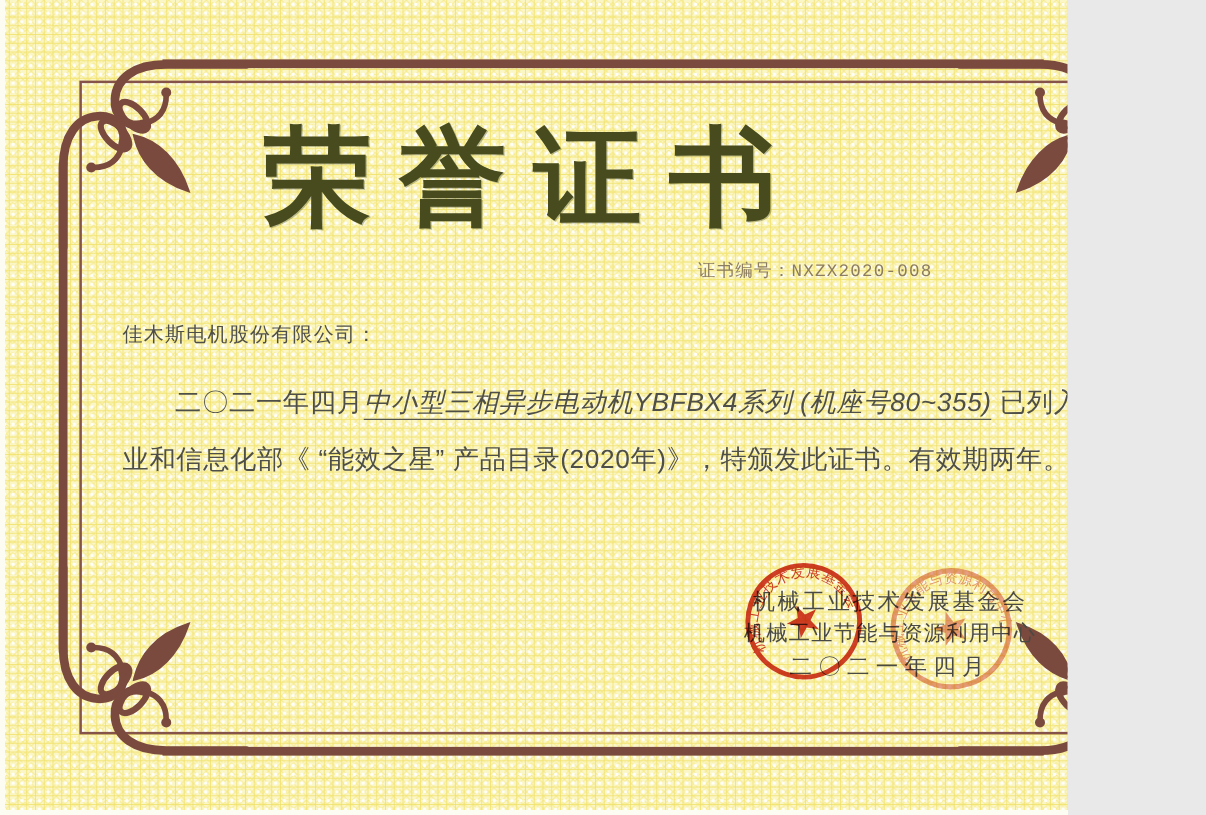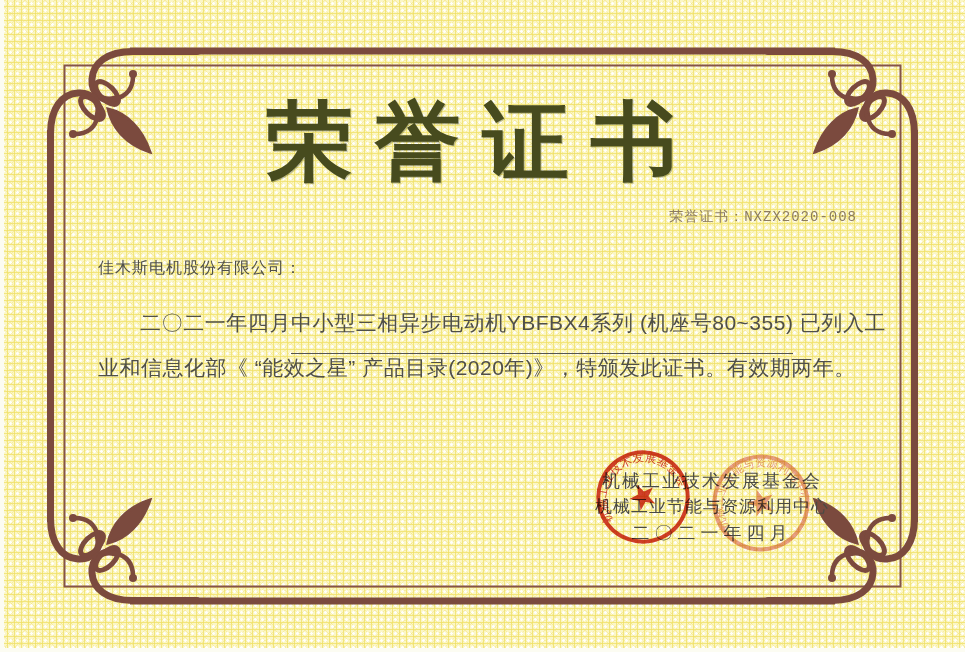--- a/index.html
+++ b/index.html
@@ -1,18 +1,18 @@
 <!DOCTYPE html>
 <html><head>
 <meta charset="utf-8">
 <style>
   html,body{margin:0;padding:0;background:#e9e9e9;}
   .cert{
     position:relative;
-    width:965px;height:652px;
+    width:854px;height:652px;
     overflow:hidden;
     font-family:"Liberation Sans",sans-serif;
     background-color:#fbf6c6;
     background-image:
       radial-gradient(circle, rgba(255,255,255,0.95) 1px, rgba(255,255,255,0) 1.7px),
       repeating-linear-gradient(45deg, rgba(243,228,110,0.45) 0 1px, transparent 1px 5px),
       repeating-linear-gradient(-45deg, rgba(243,228,110,0.45) 0 1px, transparent 1px 5px),
       linear-gradient(0deg, rgba(240,224,100,0.75) 1px, transparent 1px),
       linear-gradient(90deg, rgba(240,224,100,0.75) 1px, transparent 1px);
     background-size:7px 7px, 10px 10px, 10px 10px, 7px 7px, 7px 7px;
@@ -40,21 +40,22 @@
     position:absolute;left:98px;top:258px;
     font-size:16px;color:#4f4f49;letter-spacing:1px;
   }
   .para{
     position:absolute;left:98px;top:300px;width:788px;
     font-size:21px;line-height:45px;color:#4f4f49;
     text-indent:2em;letter-spacing:0.5px;text-align:justify;
   }
   .para .u{
     border-bottom:1.5px solid #55554e;
-    padding-bottom:19px;
+    padding-bottom:1px;
+    font-style:italic;
   }
   .issuer{
     position:absolute;left:538px;top:468px;width:348px;
     text-align:center;color:#4a4a44;
   }
   .issuer .l1{font-size:18px;letter-spacing:2px;line-height:26px;}
   .issuer .l2{font-size:17px;letter-spacing:1px;line-height:26px;}
   .issuer .l3{font-size:18px;letter-spacing:5px;line-height:27px;}
   .stamp{position:absolute;mix-blend-mode:multiply;pointer-events:none;}
   .stamp-left{left:594px;top:448px;width:98px;height:98px;opacity:0.92;}
@@ -91,21 +92,21 @@
     <g>
       <use href="#corner" transform="translate(47,48)"></use>
       <use href="#corner" transform="translate(918,48) scale(-1,1)"></use>
       <use href="#corner" transform="translate(47,604) scale(1,-1)"></use>
       <use href="#corner" transform="translate(918,604) scale(-1,-1)"></use>
     </g>
   </svg>
 
   <div class="title">荣誉证书</div>
 
-  <div class="cert-no"><span>荣誉证书：</span><span>NXZX2020-008</span></div>
+  <div class="cert-no"><span>证书编号：</span><span>NXZX2020-008</span></div>
 
   <div class="addressee">佳木斯电机股份有限公司：</div>
 
   <div class="para"><span>二〇二一年四月</span><span class="u">中小型三相异步电动机YBFBX4系列 (机座号80~355)</span><span> 已列入工业和信息化部《 “能效之星” 产品目录(2020年)》，特颁发此证书。有效期两年。</span></div>
 
   <div class="issuer">
     <div class="l1">机械工业技术发展基金会</div>
     <div class="l2">机械工业节能与资源利用中心</div>
     <div class="l3">二〇二一年四月</div>
   </div>

